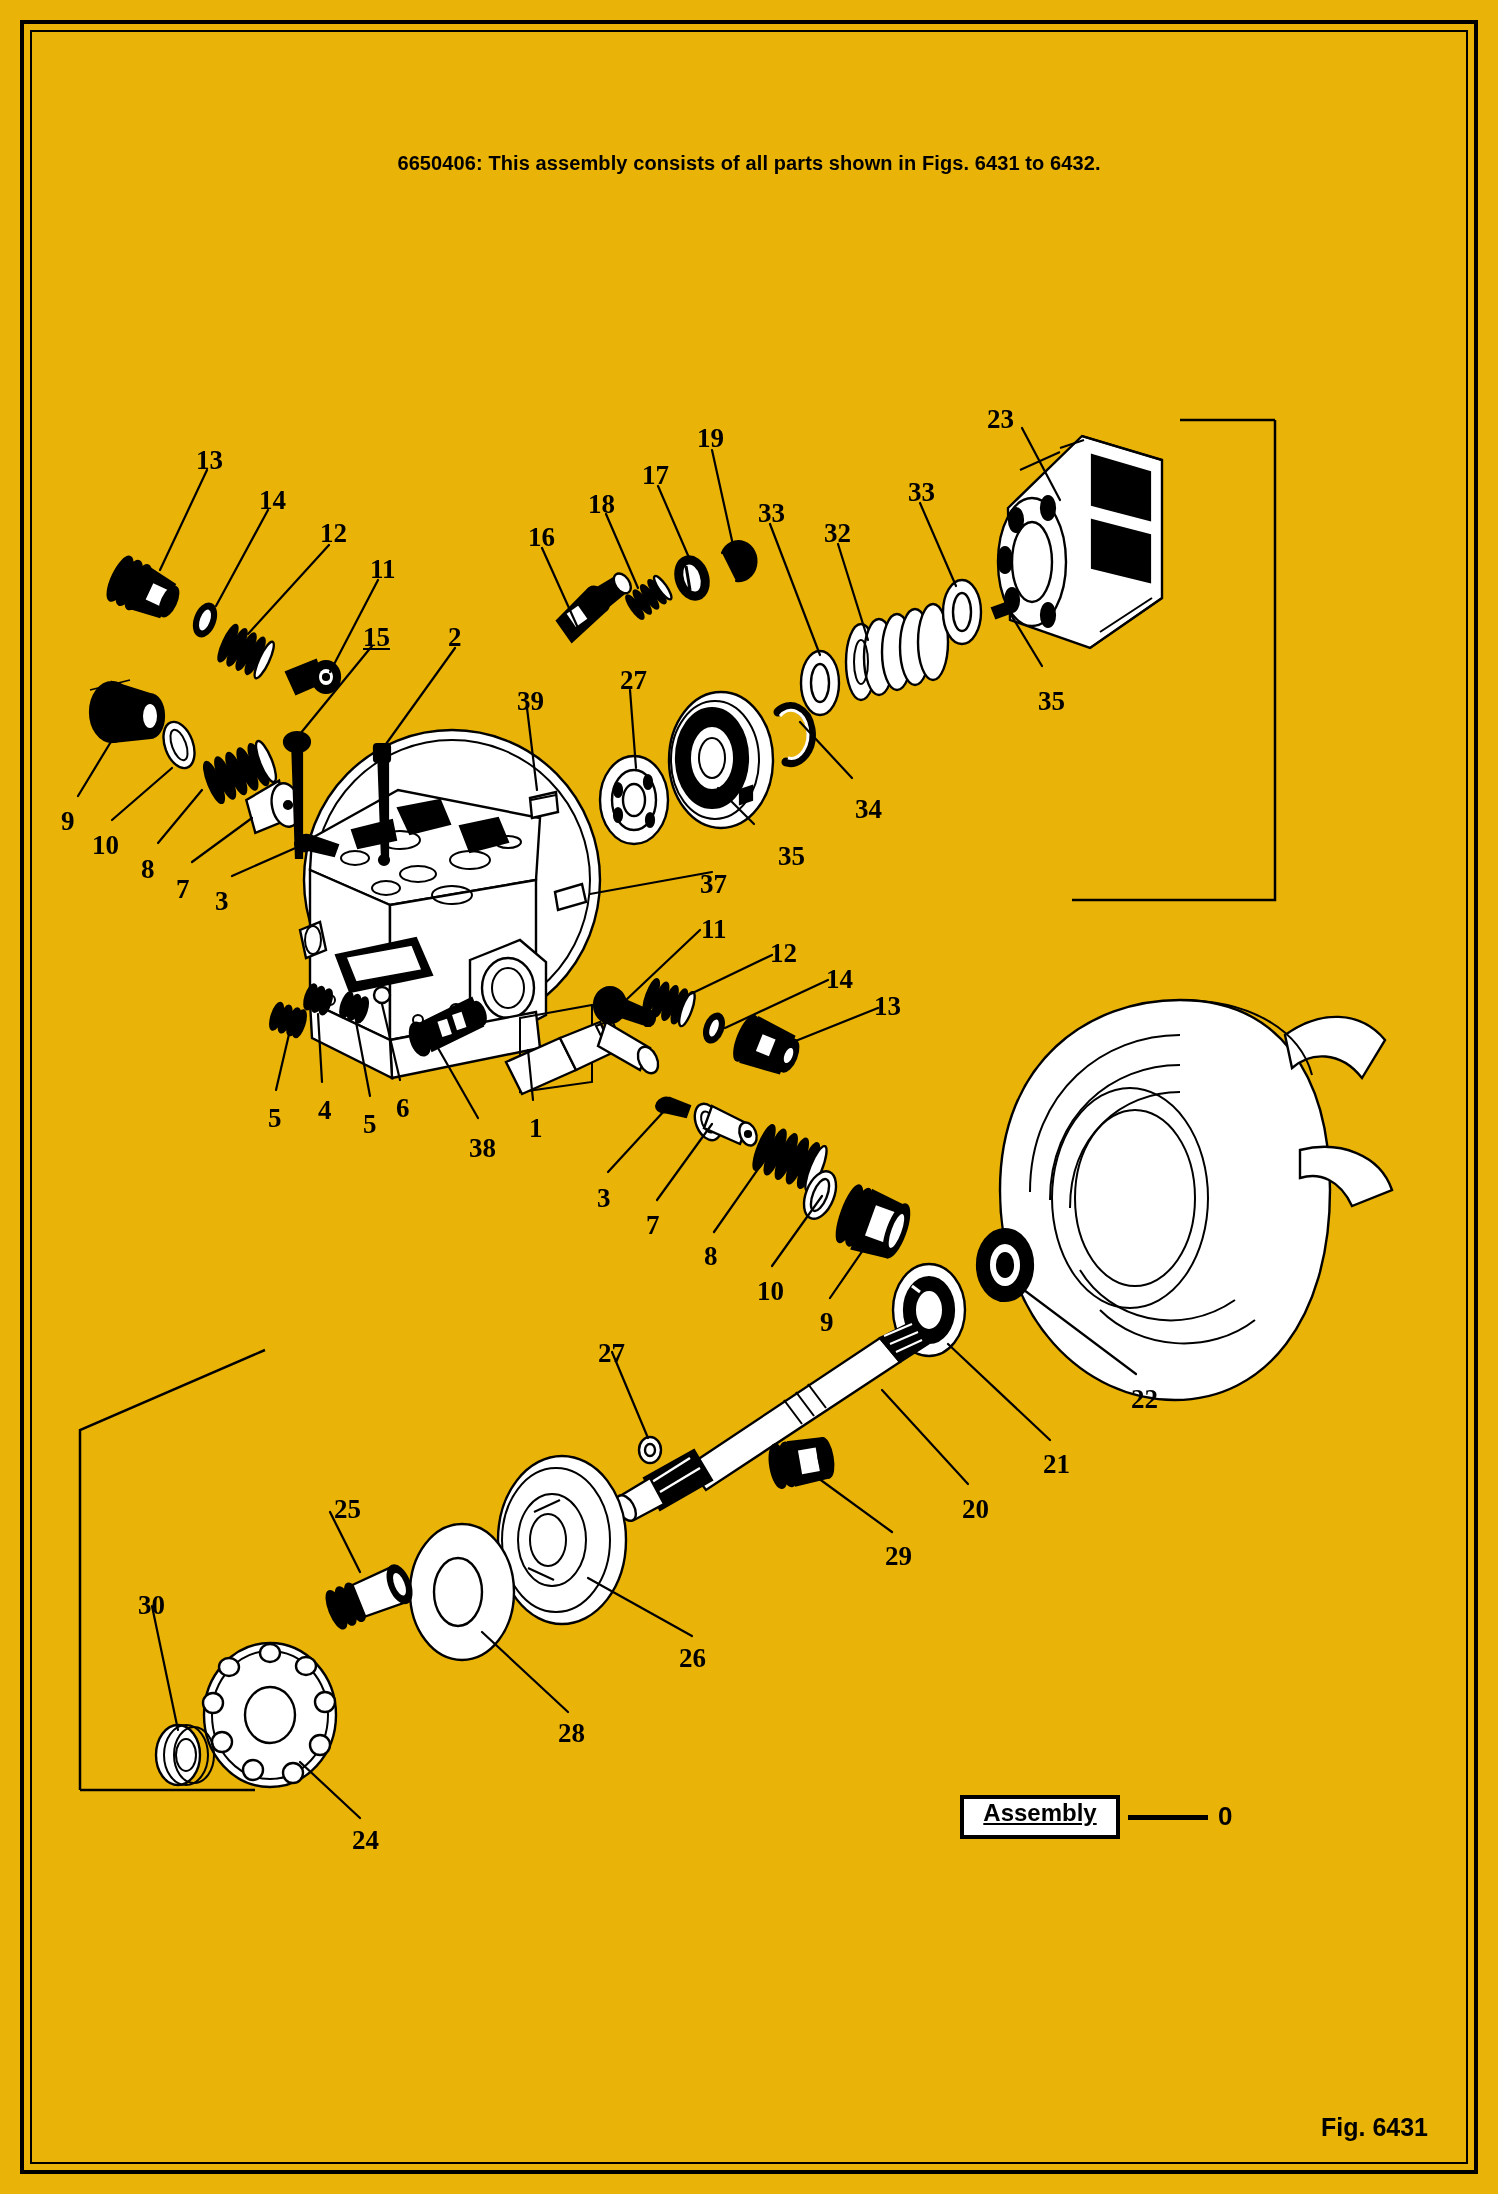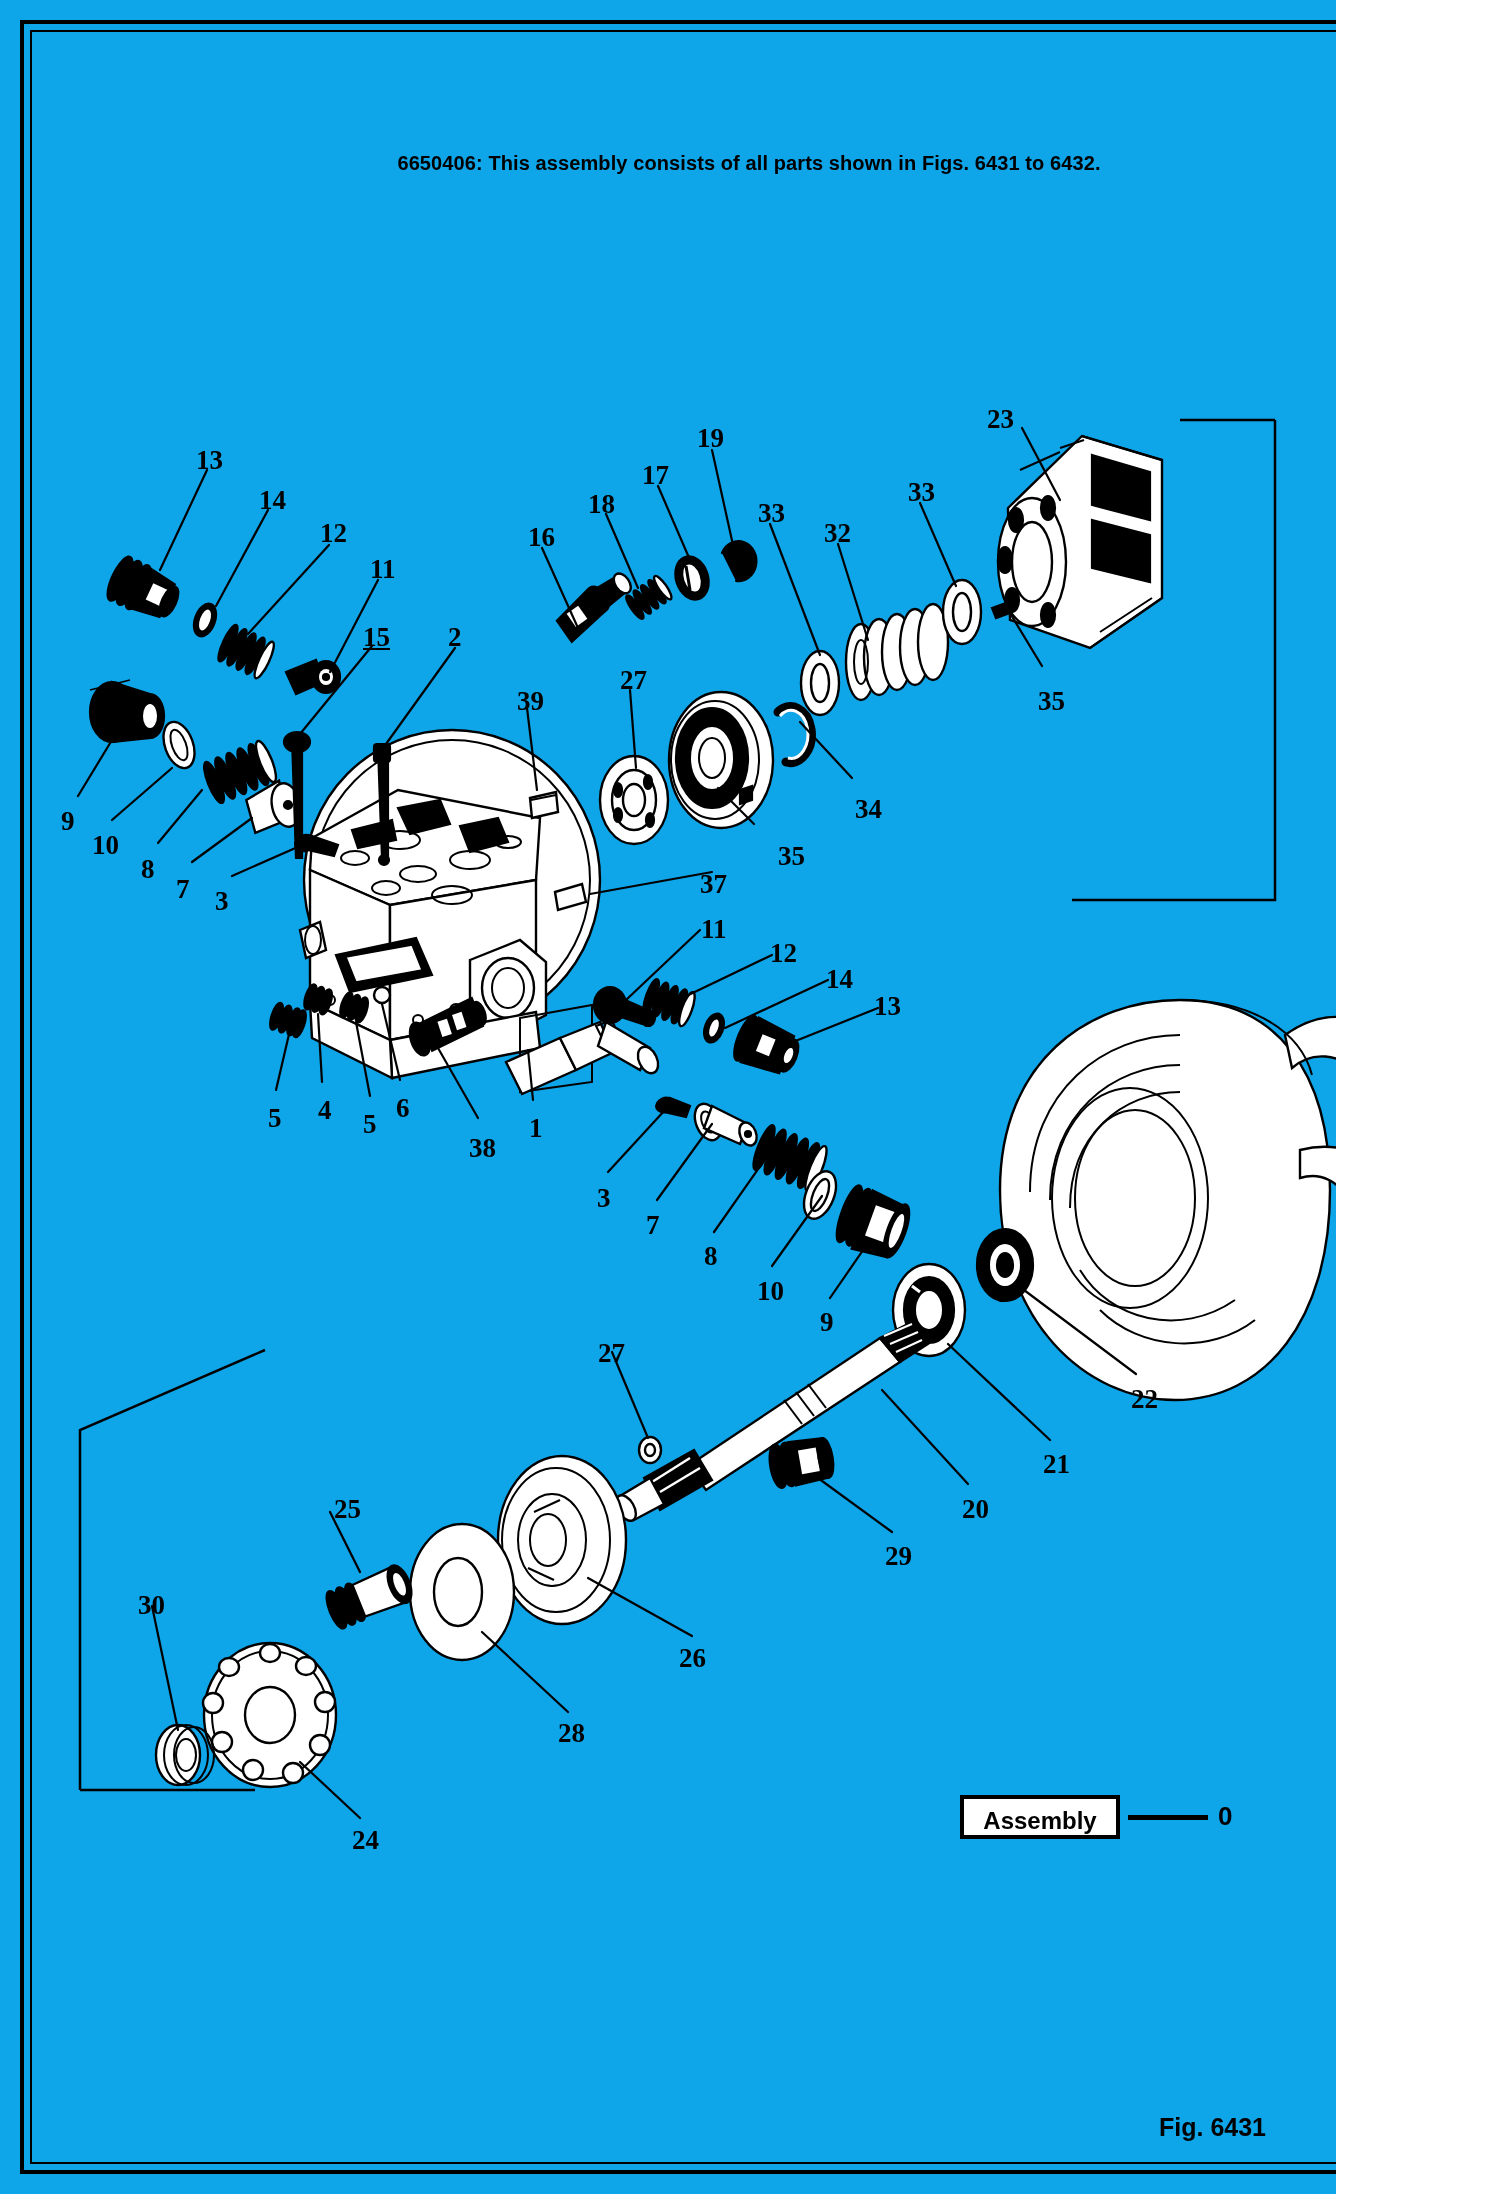--- a/index.html
+++ b/index.html
@@ -6,23 +6,23 @@
   html, body {
     margin: 0;
     padding: 0;
     background: #ffffff;
   }
   body {
     font-family: "Liberation Sans", sans-serif;
   }
   #page {
     position: relative;
-    width: 1336px;
+    width: 1498px;
     height: 2194px;
-    background: #0ea5e9;
+    background: #eab308;
     overflow: hidden;
   }
   
   .frame-outer {
     position: absolute;
     left: 20px;
     top: 20px;
     width: 1458px;
     height: 2154px;
     border: 4px solid #000;
@@ -69,23 +69,24 @@
   }
   .assembly-box {
     position: absolute;
     left: 960px;
     top: 1795px;
     width: 160px;
     height: 44px;
     border: 4px solid #000;
     box-sizing: border-box;
     display: flex;
-    align-items: flex-end;
+    align-items: flex-start;
     justify-content: center;
     background: #fff;
+    text-decoration: underline;
   }
   .assembly-box span {
     font-size: 24px;
     font-weight: bold;
     font-family: "Liberation Sans", sans-serif;
   }
   .assembly-dash {
     position: absolute;
     left: 1128px;
     top: 1815px;

